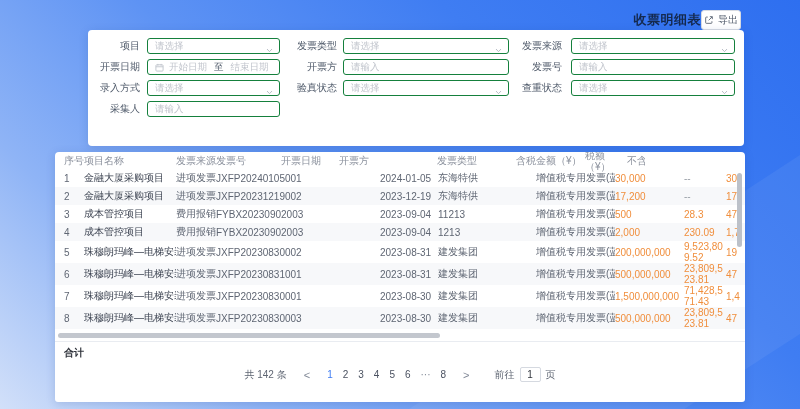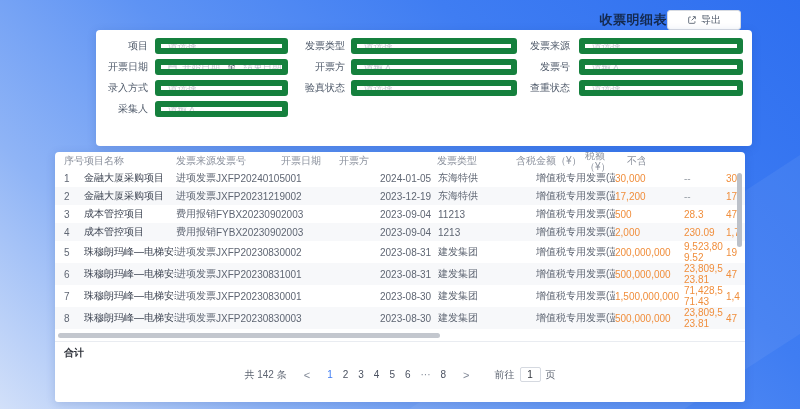--- a/index.html
+++ b/index.html
@@ -11,33 +11,33 @@
   }
   .streak { position:absolute; background:rgba(255,255,255,.06); pointer-events:none; }
   .s1 { width:1300px; height:150px; transform:rotate(-33deg); left:180px; top:150px; }
   .s2 { width:1300px; height:70px; transform:rotate(-33deg); left:320px; top:330px; background:rgba(255,255,255,.04); }
 
   
   .title-row { position:absolute; left:58px; top:9px; width:683px; height:21px;
     display:flex; justify-content:flex-end; align-items:center; }
   .page-title { font-size:13px; font-weight:bold; color:#14294e; letter-spacing:.5px; }
   .export-btn { display:flex; align-items:center; gap:4px; background:#fff; border:1px solid #d7dbe2;
-    border-radius:3px; height:20px; padding:0 19px; font-size:10px; color:#4e5969; cursor:pointer; }
+    border-radius:3px; height:20px; padding:0 2px; font-size:10px; color:#4e5969; cursor:pointer; }
   .export-btn svg { display:block; }
 
   
-  .filter-card { position:absolute; left:96px; top:30px; width:656px; height:116px;
+  .filter-card { position:absolute; left:88px; top:30px; width:656px; height:116px;
     background:#fff; border-radius:4px; box-shadow:0 2px 10px rgba(20,60,140,.18); padding-top:8px; }
   .f-row { display:flex; align-items:center; height:16px; margin-bottom:5px; }
   .fg { display:flex; align-items:center; }
   .lbl { font-size:10px; color:#4e5969; text-align:right; white-space:nowrap; }
   .lbl.w1 { width:52px; margin-right:7px; }
   .lbl.w2 { width:47px; margin-left:10px; margin-right:6px; }
   .lbl.w3 { width:47px; margin-left:6px; margin-right:9px; }
-  .inp { position:relative; height:16px; border:6px solid #15803d; border-radius:3px; background:#fff;
+  .inp { position:relative; height:16px; border:1px solid #15803d; border-radius:3px; background:#fff;
     display:flex; align-items:center; padding:0 7px; font-size:9.5px; color:#c0c4cc; overflow:hidden; }
   .inp.i1 { width:133px; } .inp.i2 { width:166px; } .inp.i3 { width:164px; }
   .ph { color:#c0c4cc; white-space:nowrap; }
   .chev { position:absolute; right:6px; top:5px; }
   .date-sep { color:#4e5969; margin:0 7px; font-size:9.5px; }
   .cal { margin-right:5px; display:flex; }
   .btn-row { display:flex; align-items:center; margin-top:8px; }
   .search-btn { margin-left:8px; width:74px; height:16px; background:#3e7bf2; color:#fff; font-size:10px;
     border:none; border-radius:3px; cursor:pointer; line-height:16px; text-align:center; }
   .clear-link { margin-left:13px; font-size:10px; color:#3e7bf2; cursor:pointer; }

